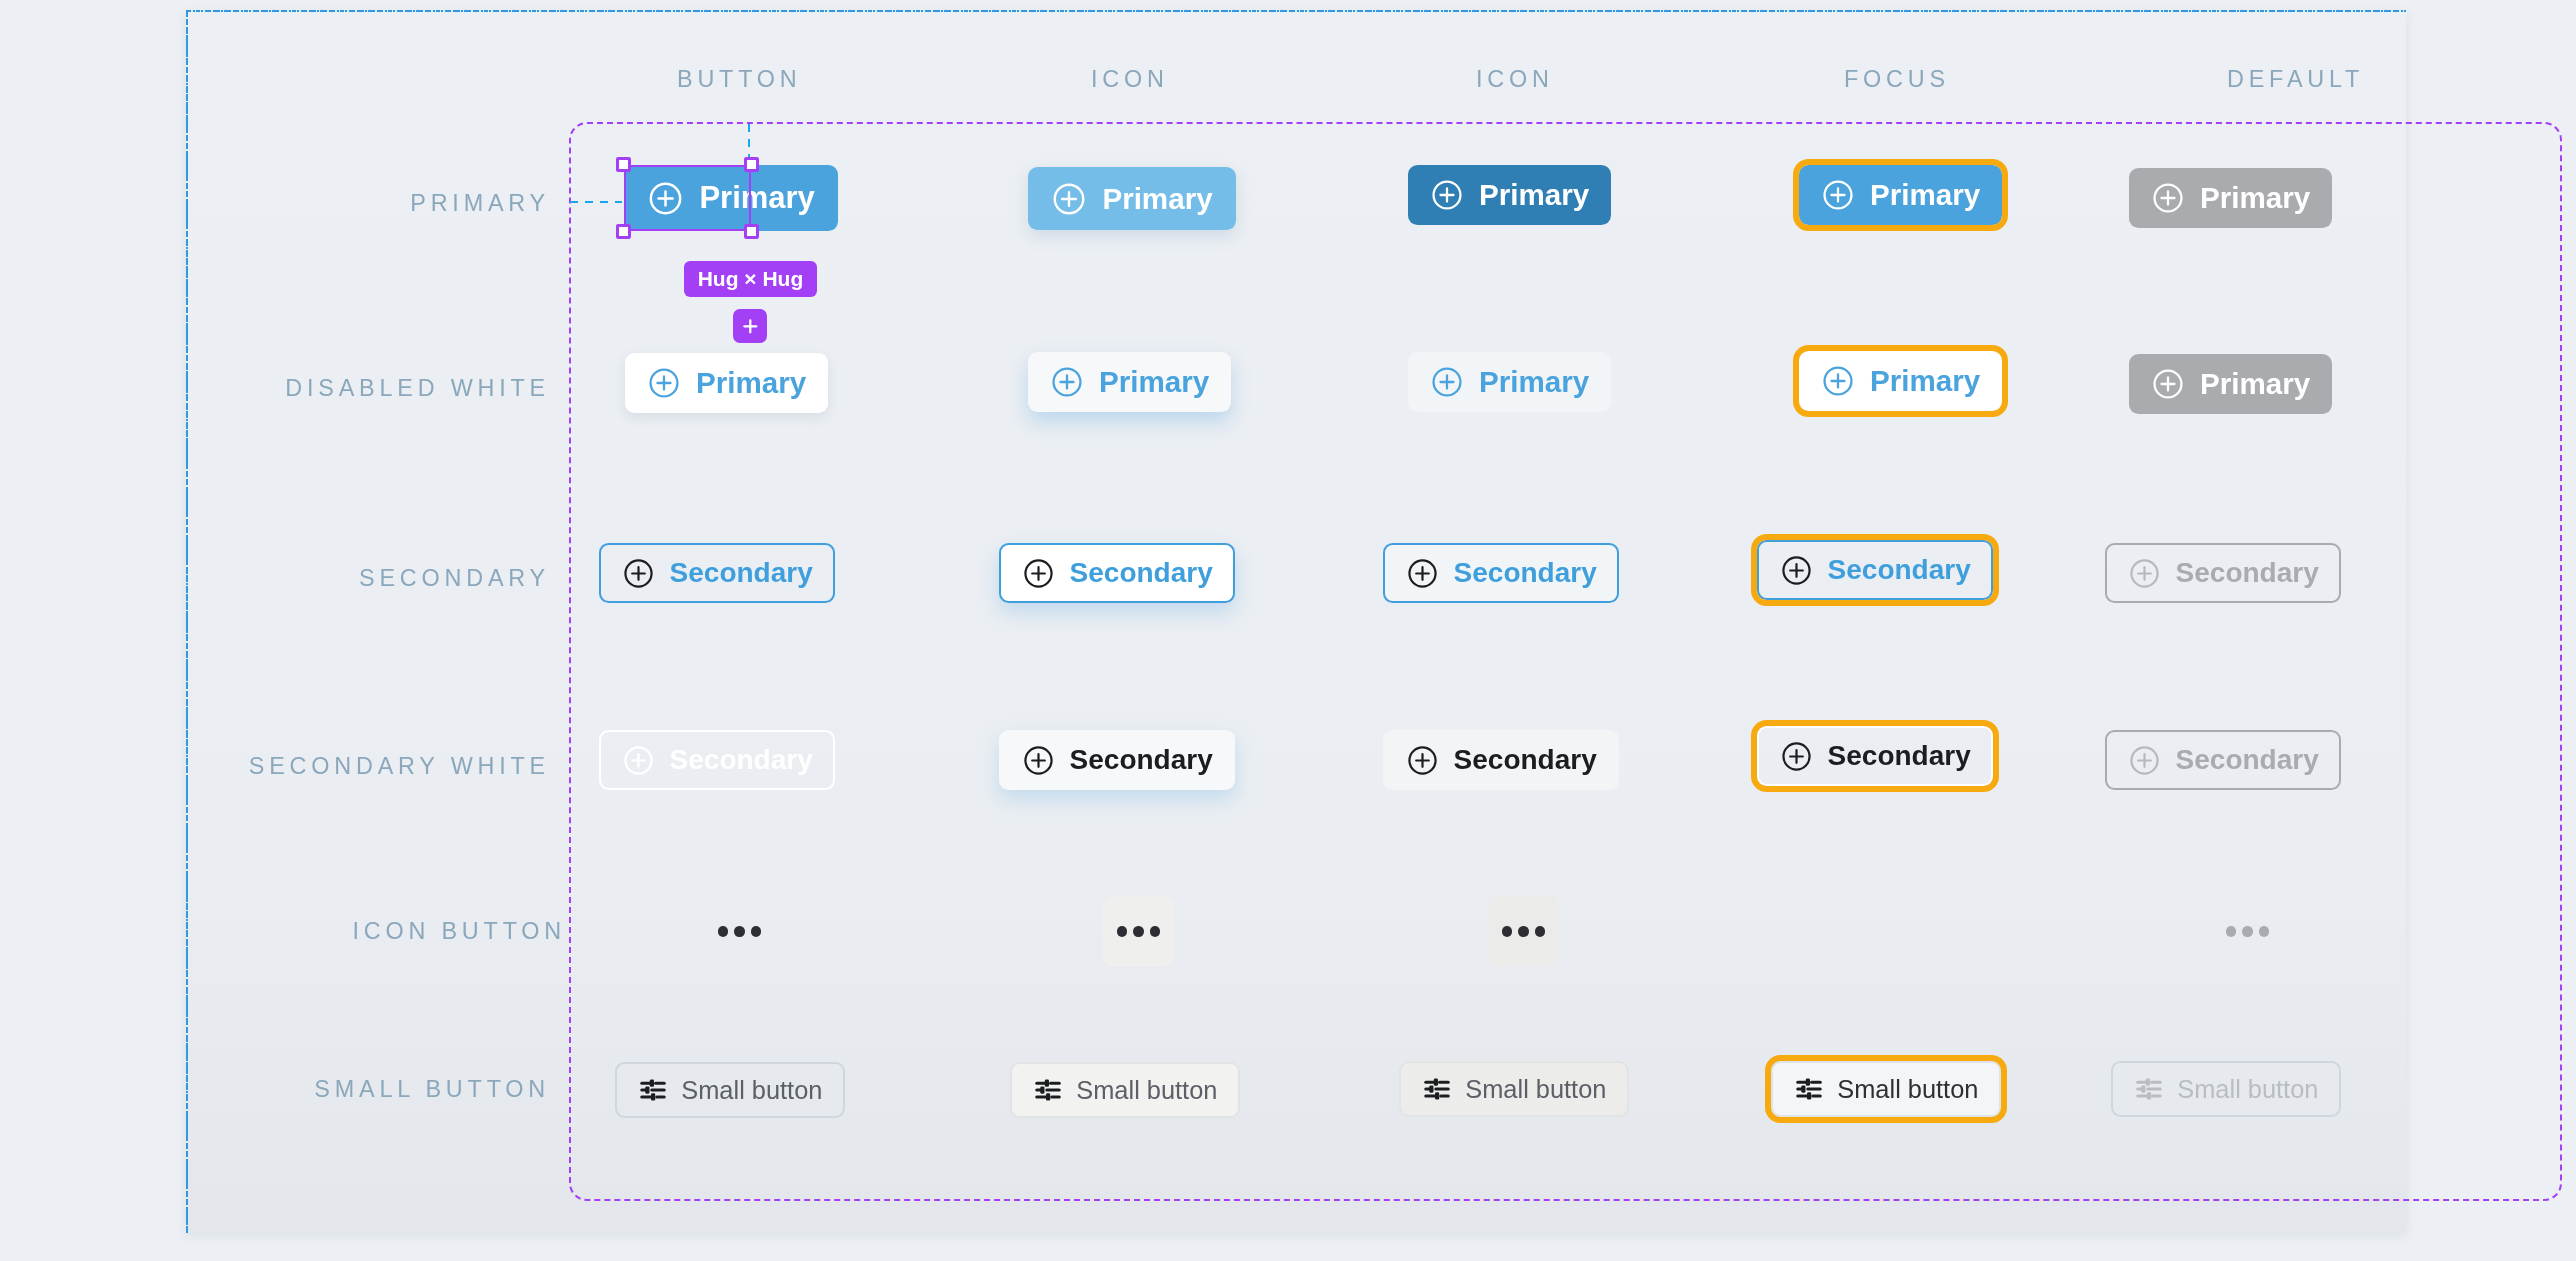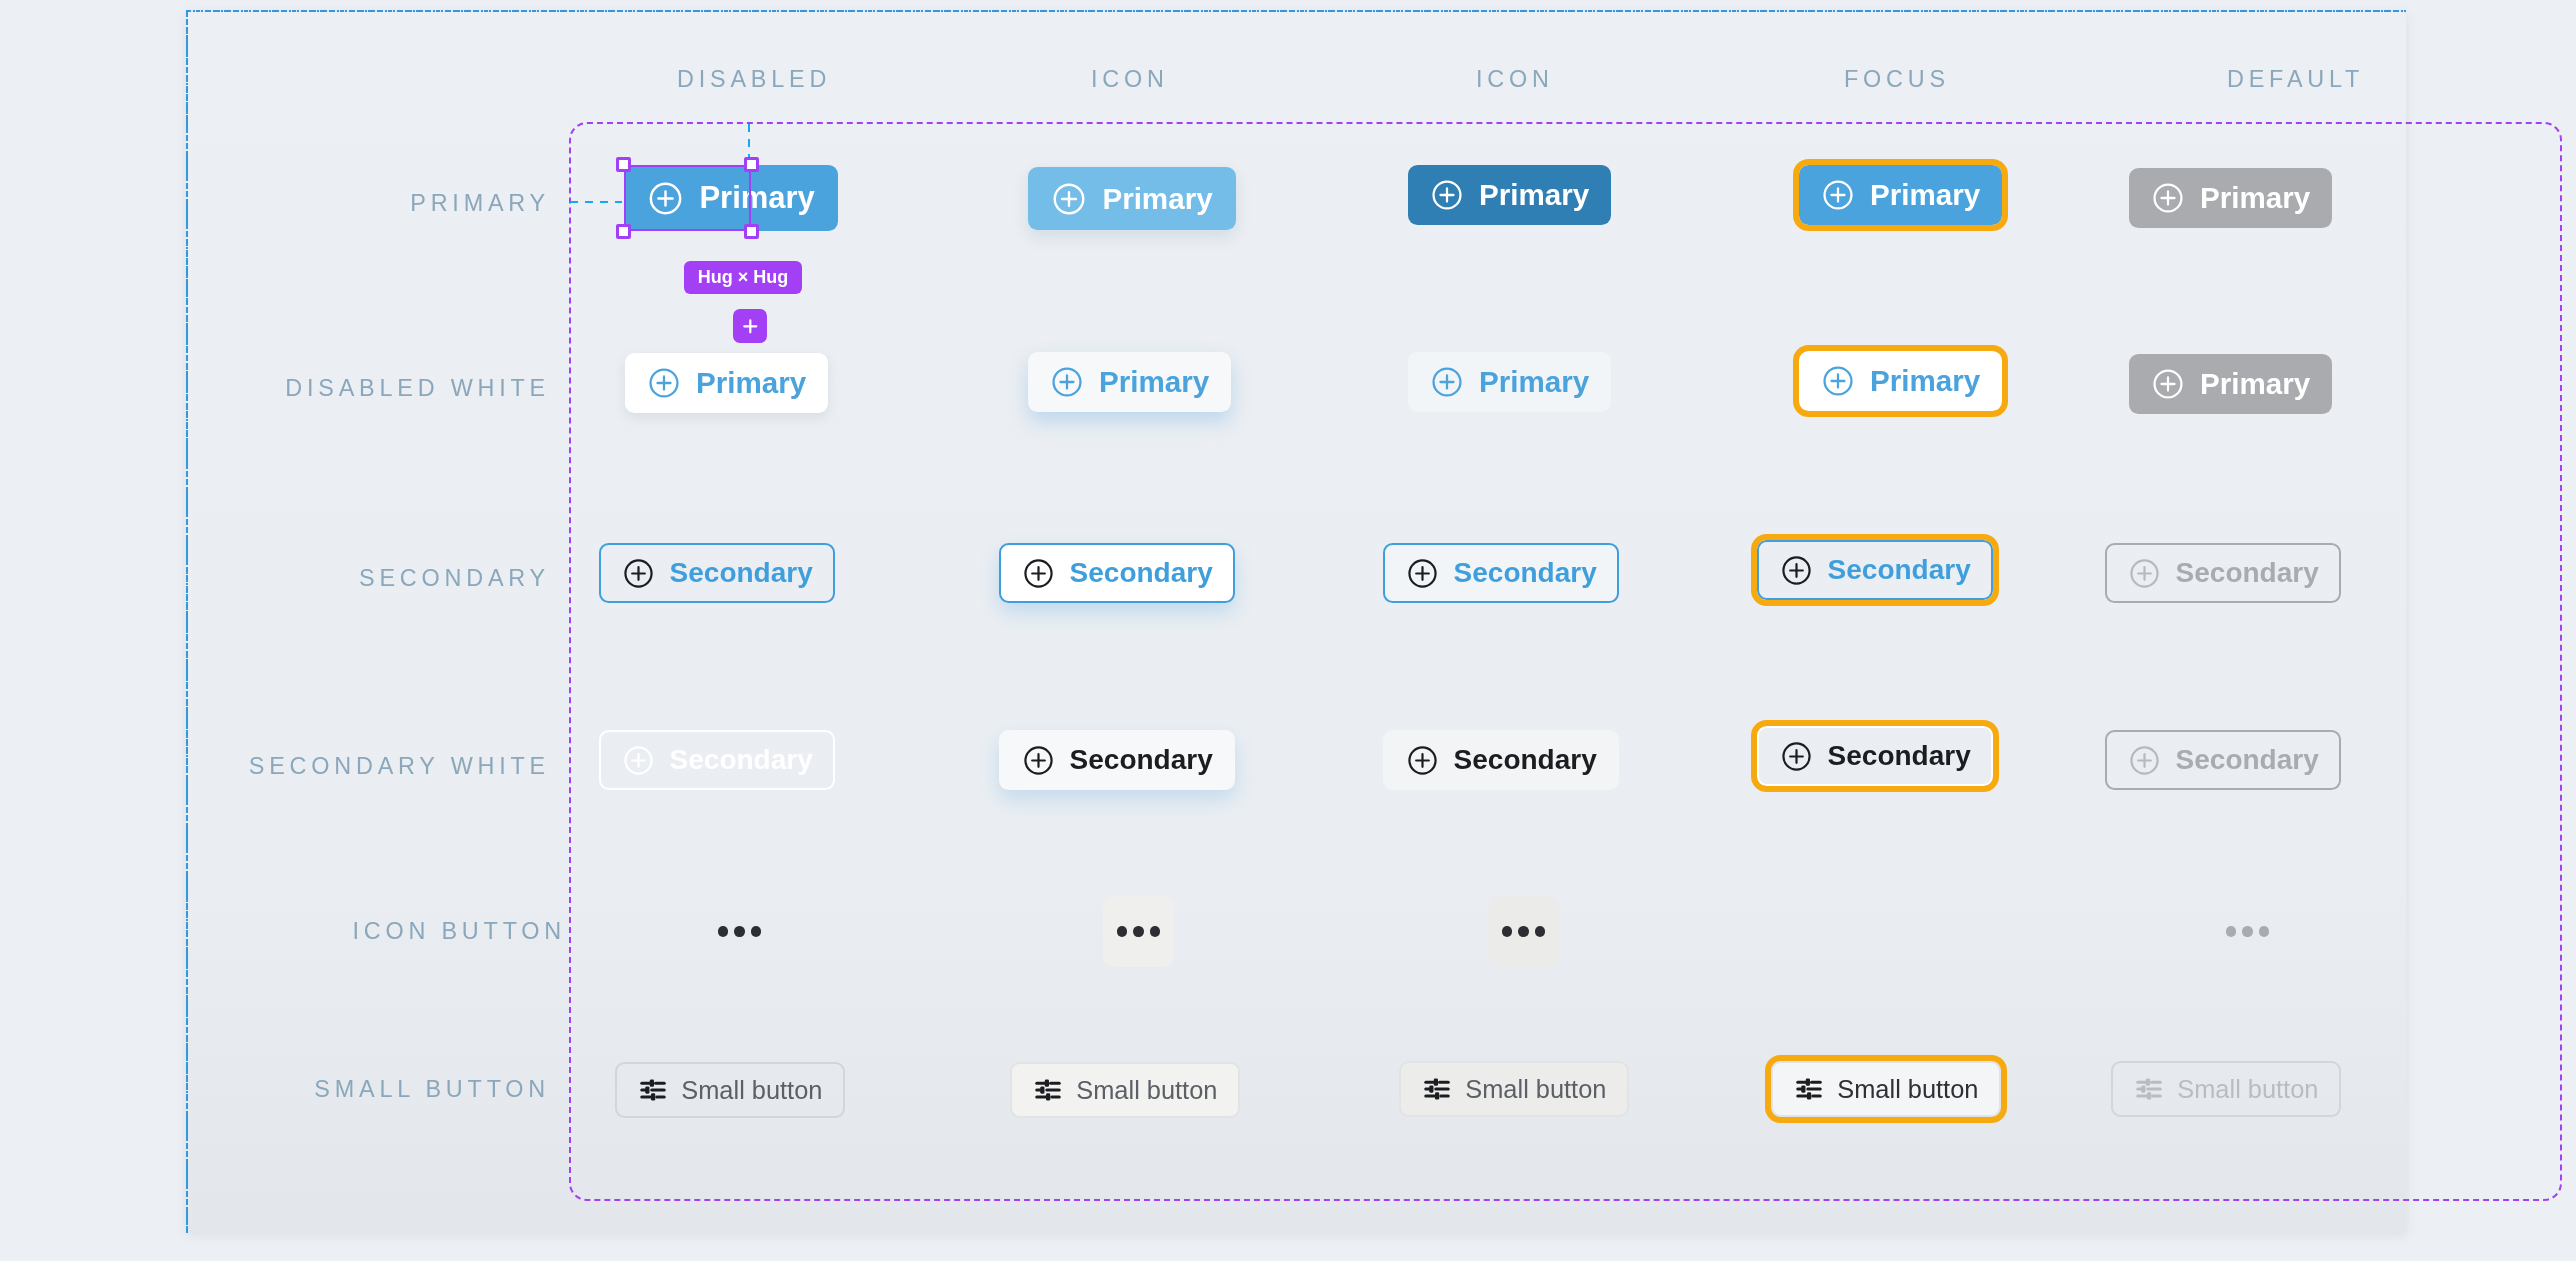--- a/index.html
+++ b/index.html
@@ -150,21 +150,21 @@
     background:repeating-linear-gradient(to bottom,#19a7f0 0 8.2px,transparent 8.2px 15px);
   }
   #guide-h{
     position:absolute; left:570px; top:201px; width:52px; height:2.1px;
     background:repeating-linear-gradient(to right,#19a7f0 0 8.2px,transparent 8.2px 15px);
   }
 
   #size-badge{
     position:absolute; left:684px; top:261px;
     background:#a340f5; color:#fff;
-    font-size:18px; font-weight:700;
+    font-size:21px; font-weight:700;
     padding:6.2px 13.7px; border-radius:6.2px;
     white-space:nowrap;
   }
   #add-btn{
     position:absolute; left:733px; top:309px;
     width:34px; height:34px; border-radius:6.9px;
     background:#a340f5; color:#fff;
     display:flex; align-items:center; justify-content:center;
   }
 </style>
@@ -172,21 +172,21 @@
 <body>
 
 <div id="canvas">
 
   <div id="page-frame"></div>
   <div id="page-top-dots"></div>
   <div id="page-left-dots"></div>
 
   <div id="set-frame"></div>
 
-  <div class="col-head" style="left:677px">DISABLED</div>
+  <div class="col-head" style="left:677px">BUTTON</div>
   <div class="col-head" style="left:1091px">ICON</div>
   <div class="col-head" style="left:1476px">ICON</div>
   <div class="col-head" style="left:1844px">FOCUS</div>
   <div class="col-head" style="left:2227px">DEFAULT</div>
 
   <div class="row-head" style="left:165px; top:190px;  width:385px">PRIMARY</div>
   <div class="row-head" style="left:165px; top:375px;  width:385px">DISABLED WHITE</div>
   <div class="row-head" style="left:165px; top:565px;  width:385px">SECONDARY</div>
   <div class="row-head" style="left:144px; top:753px; width:406px">SECONDARY WHITE</div>
   <div class="row-head" style="left:181px; top:918px; width:385px">ICON BUTTON</div>

